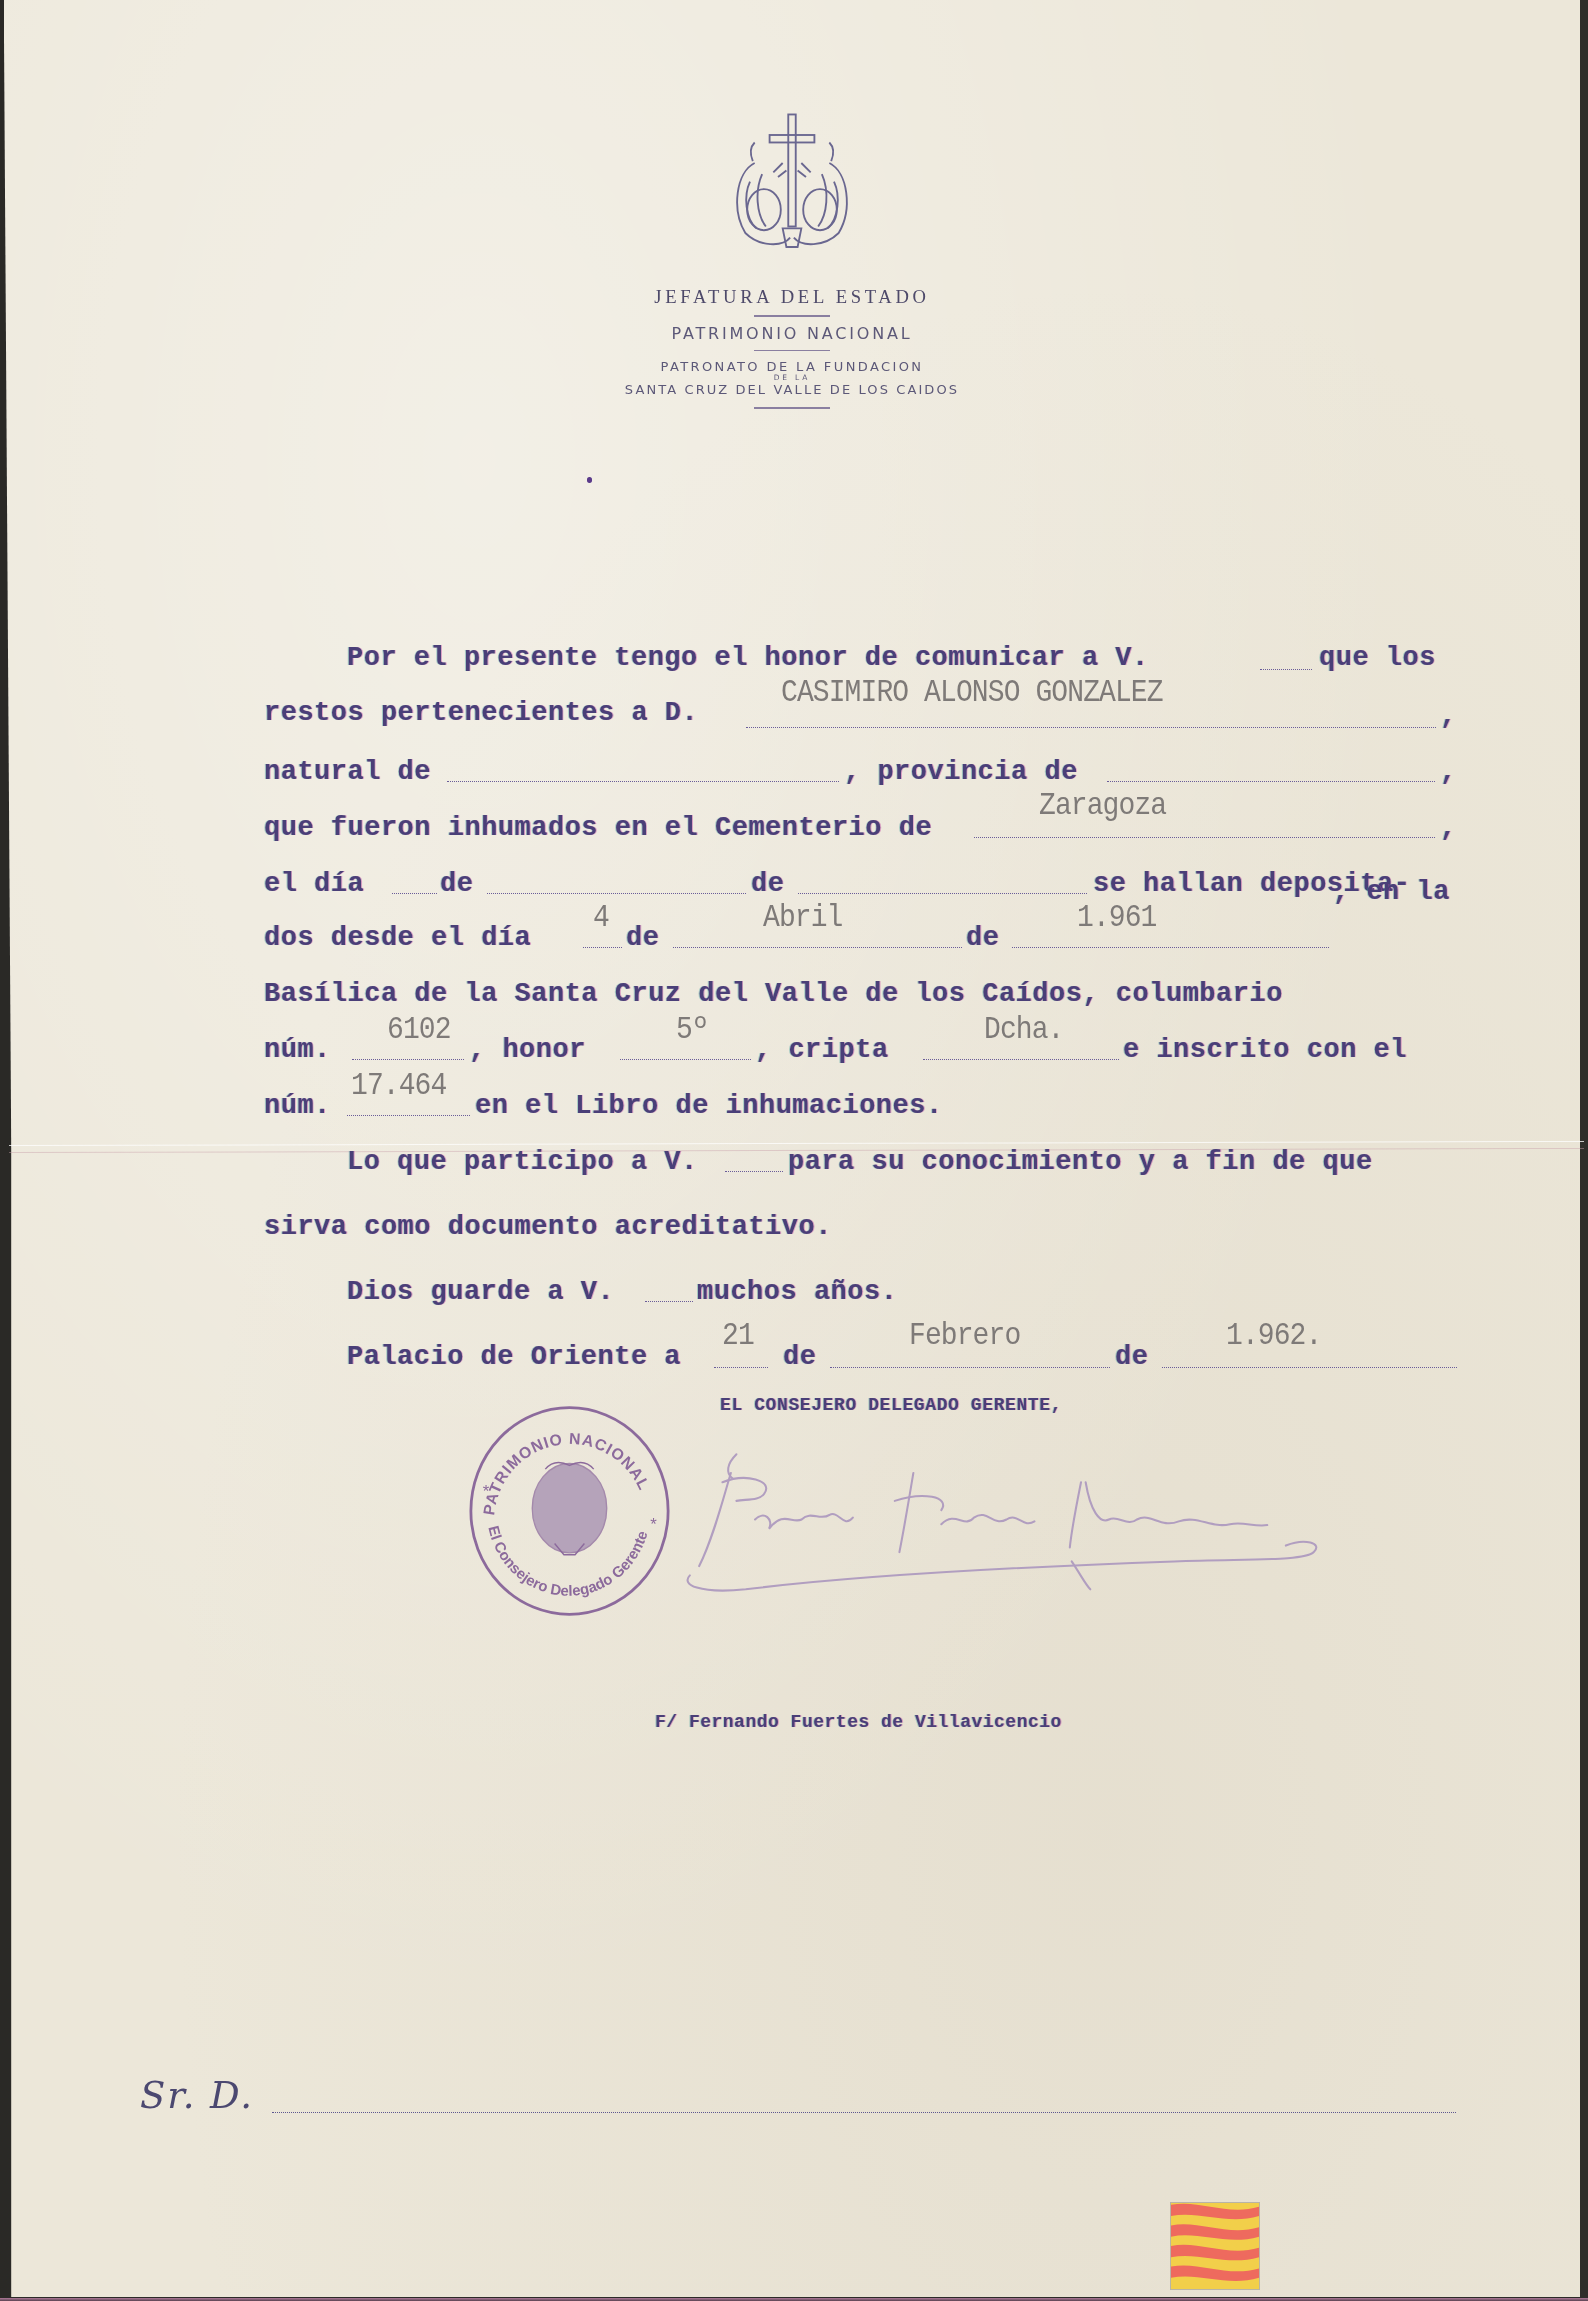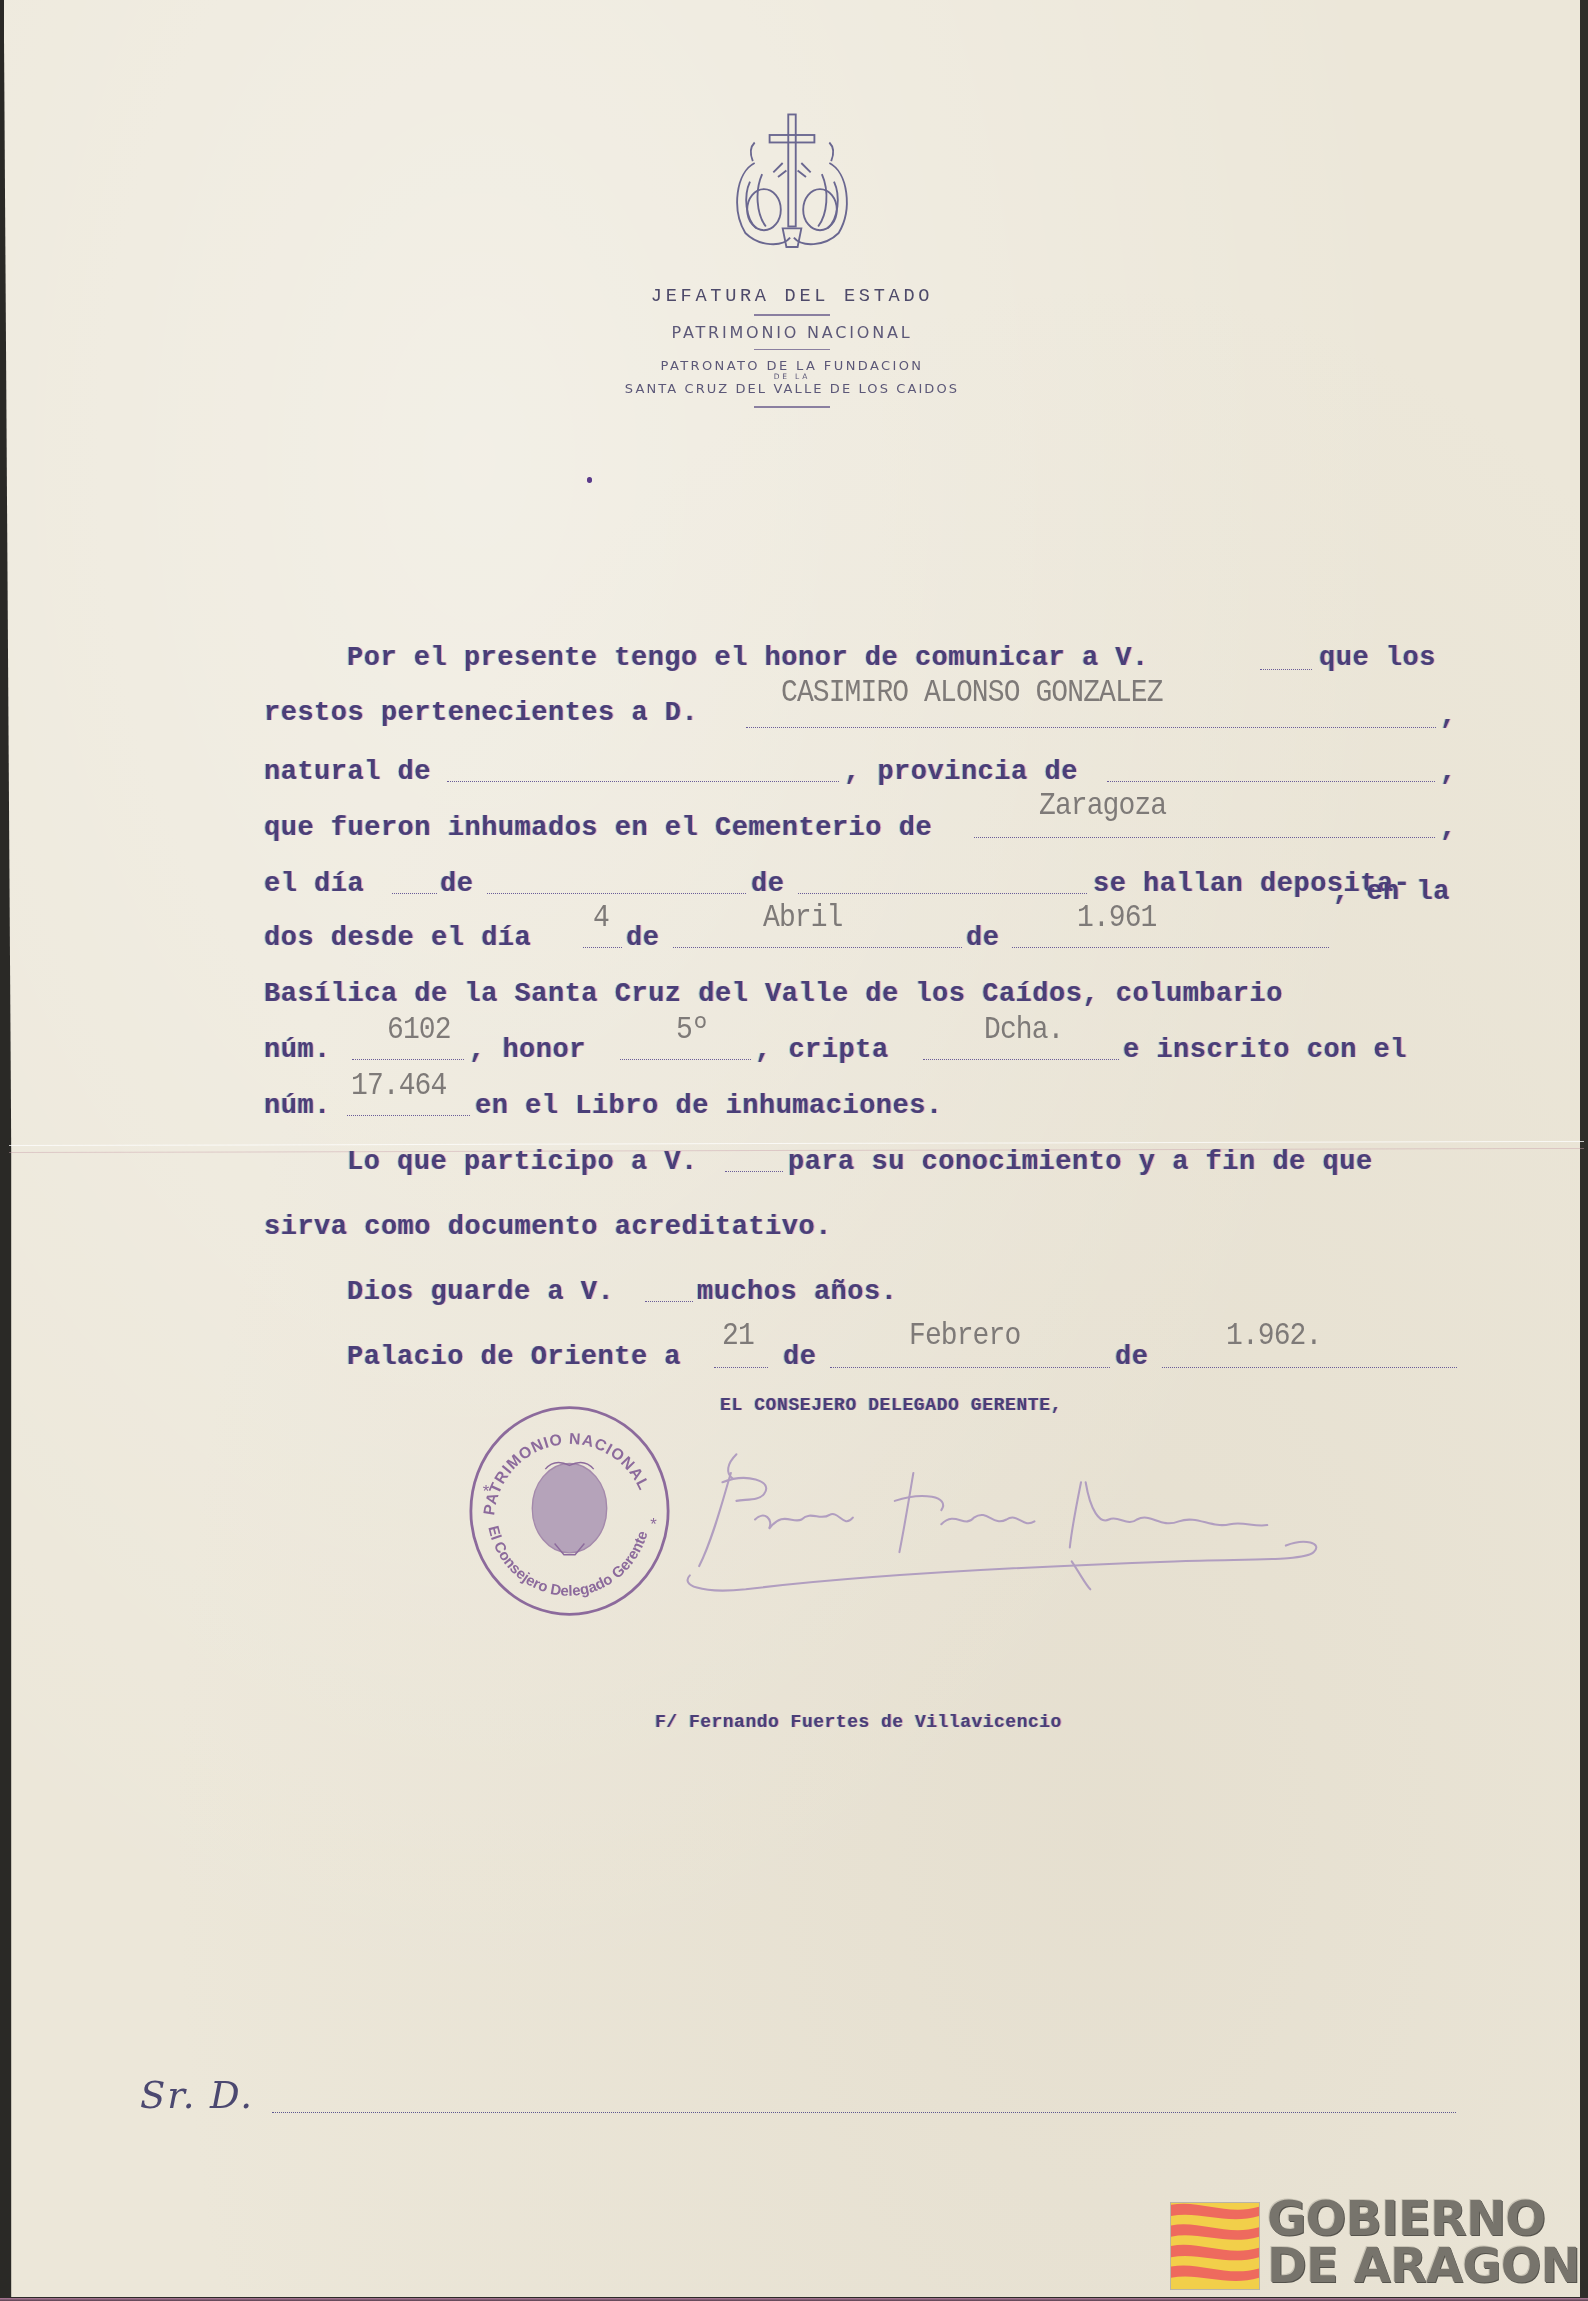--- a/index.html
+++ b/index.html
@@ -31,21 +31,21 @@
   .fold {
     position:absolute; left:9.3px; width:1575px; top:1143px; height:5.6px;
     border-top:1.9px solid rgba(255,255,255,0.75);
     border-bottom:0.9px solid rgba(200,160,170,0.45);
     transform:skewY(-0.15deg);
   }
 
   
   .letterhead { position:absolute; left:559px; top:107px; width:466px; text-align:center; color:#5a5676; }
   .crest { width:168px; height:168px; margin:0 auto; display:block; }
-  .lh-1 { font-family:Liberation Mono, monospace; font-size:18.6px; letter-spacing:3.7px; margin-top:11.2px; color:#4e4a6a; }
+  .lh-1 { font-family:Liberation Serif, serif; font-size:18.6px; letter-spacing:3.7px; margin-top:11.2px; color:#4e4a6a; }
   .lh-rule { width:76px; height:1.9px; background:#8a7fa0; margin:6.5px auto 7.5px; }
   .lh-2 { font-family:"DejaVu Sans", sans-serif; font-size:16px; letter-spacing:2.8px; color:#5c5878; }
   .lh-3 { font-family:"DejaVu Sans", sans-serif; font-size:13px; letter-spacing:2.4px; color:#5c5878; }
   .lh-small { font-family:"DejaVu Sans", sans-serif; font-size:7.5px; letter-spacing:2.8px; line-height:8.4px; color:#5c5878; }
   .lh-4 { font-family:"DejaVu Sans", sans-serif; font-size:13px; letter-spacing:2.1px; color:#5c5878; white-space:nowrap; margin-left:-37px; margin-right:-37px; }
   .speck { position:absolute; width:4.7px; height:5.6px; border-radius:50%; background:#5a3a8a; }
 
   
   .typed { position:absolute; color:#4a3f78; font-size:27px; font-weight:bold; white-space:nowrap; letter-spacing:0.5px;
            text-shadow: 0.9px 0 0 rgba(190,70,160,0.45), -0.9px 0 0 rgba(40,150,150,0.35); }
@@ -228,18 +228,14 @@
 <div class="logo">
   <svg class="flag" viewBox="0 0 94 92" preserveAspectRatio="none">
     <rect width="94" height="92" fill="#f2cf4a"></rect>
     <g fill="#ee6a5e">
       <path d="M0 2 C30 -4 60 14 94 4 L94 14 C60 24 30 8 0 14 Z"></path>
       <path d="M0 24 C30 18 60 36 94 26 L94 36 C60 46 30 30 0 36 Z"></path>
       <path d="M0 46 C30 40 60 58 94 48 L94 58 C60 68 30 52 0 58 Z"></path>
       <path d="M0 68 C30 62 60 80 94 70 L94 80 C60 90 30 74 0 80 Z"></path>
     </g>
   </svg>
-  <div class="logo-text">
-    <div>GOBIERNO</div>
-    <div>DE ARAGON</div>
-  </div>
 </div>
 
 
 </body></html>

